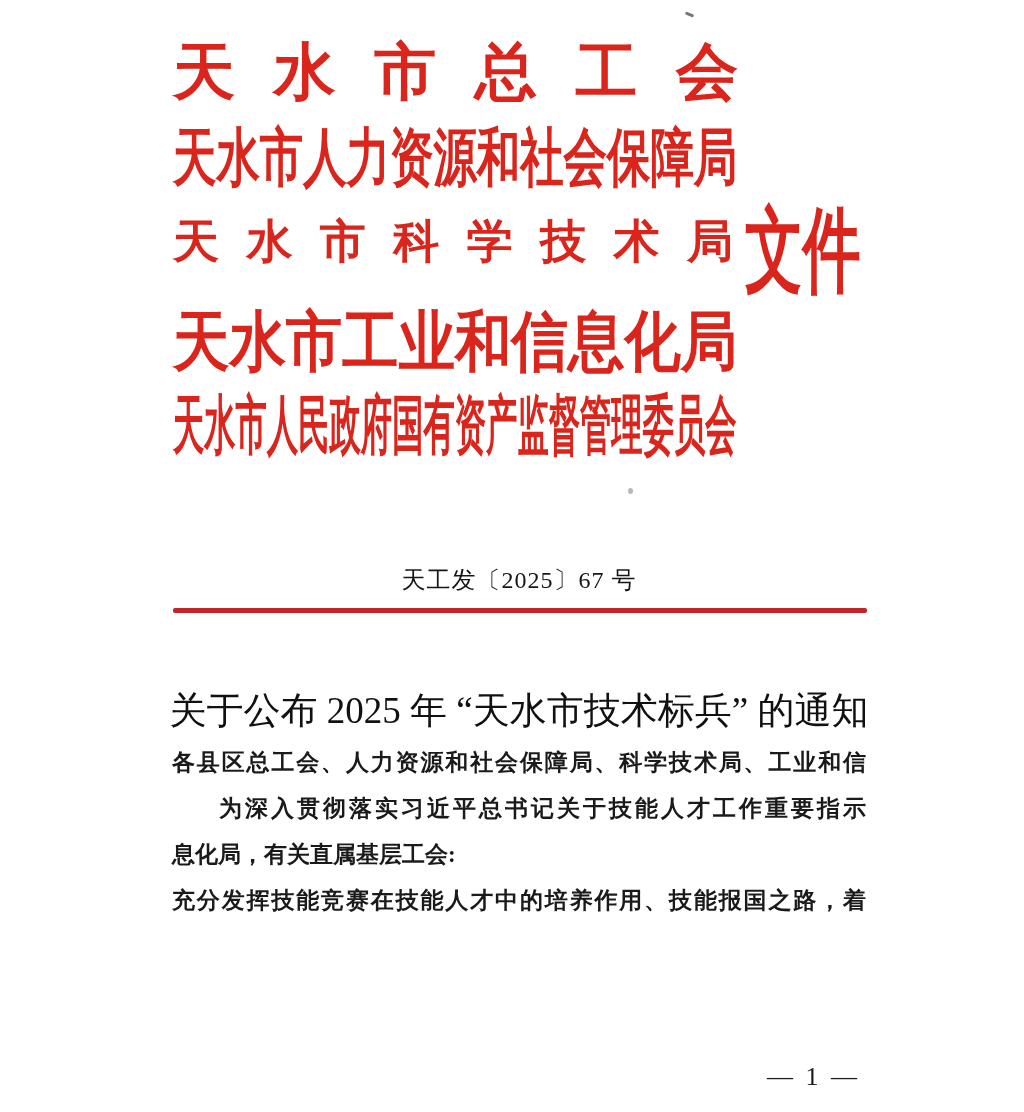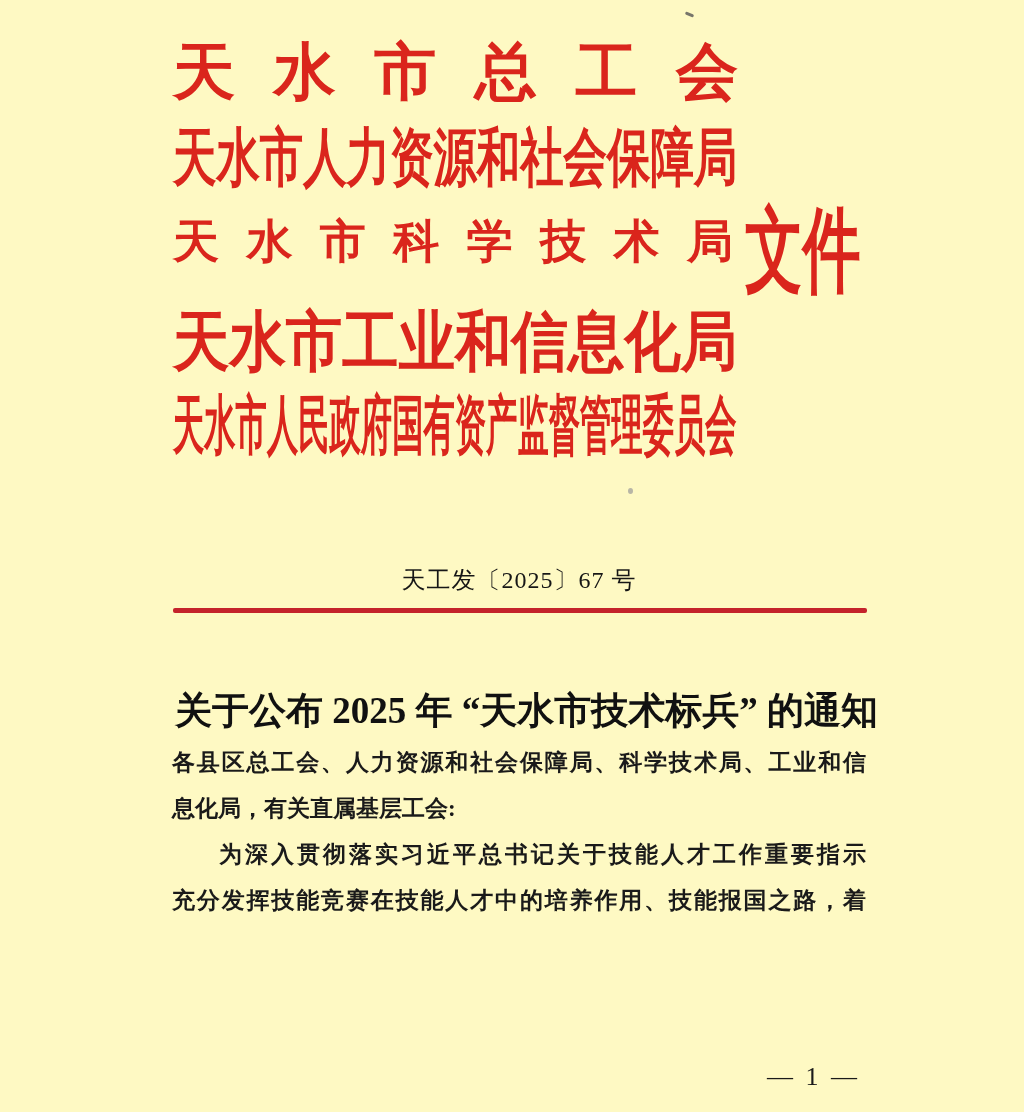--- a/index.html
+++ b/index.html
@@ -5,21 +5,21 @@
   html, body { margin: 0; padding: 0; }
   body {
     font-family: "Liberation Serif", "DejaVu Serif", serif;
     background: #e8e8e8;
   }
   .page {
     position: relative;
     width: 1024px;
     height: 1112px;
     margin: 0 auto;
-    background: #fef9c3;
+    background: #ffffff;
     overflow: hidden;
     color: #1c1c1c;
   }
   
   .org-line {
     position: absolute;
     left: 173px;
     color: #da251c;
     font-weight: bold;
     white-space: nowrap;
@@ -67,23 +67,23 @@
     height: 5px;
     background: #c4232b;
     border-radius: 2px;
   }
   
   .doc-title {
     position: absolute;
     left: 160px;
     top: 686px;
     width: 718px;
-    text-align: right;
+    text-align: center;
     font-size: 37px;
-    font-weight: bold;
+    font-weight: normal;
     color: #111;
     white-space: nowrap;
   }
   
   .body-block {
     position: absolute;
     left: 172px;
     top: 740px;
     width: 694px;
     font-size: 23px;
@@ -142,22 +142,22 @@
   <div class="doc-suffix">文件</div>
 
   <div class="doc-number">天工发〔2025〕67 号</div>
 
   <div class="red-rule"></div>
 
   <div class="doc-title">关于公布 2025 年 “天水市技术标兵” 的通知</div>
 
   <div class="body-block">
     <div class="body-line fill">各县区总工会、人力资源和社会保障局、科学技术局、工业和信</div>
+    <div class="body-line fill indent">为深入贯彻落实习近平总书记关于技能人才工作重要指示</div>
     <div class="body-line">息化局，有关直属基层工会:</div>
-    <div class="body-line fill indent">为深入贯彻落实习近平总书记关于技能人才工作重要指示</div>
     <div class="body-line fill">充分发挥技能竞赛在技能人才中的培养作用、技能报国之路，着</div>
   </div>
 
   <div class="page-number">— 1 —</div>
 
   <div class="speck-a"></div>
   <div class="speck-b"></div>
 
 </div>
 

